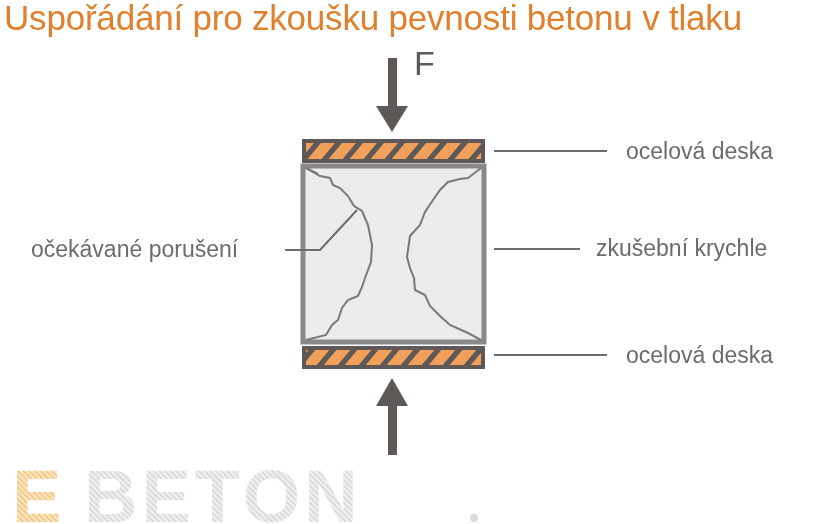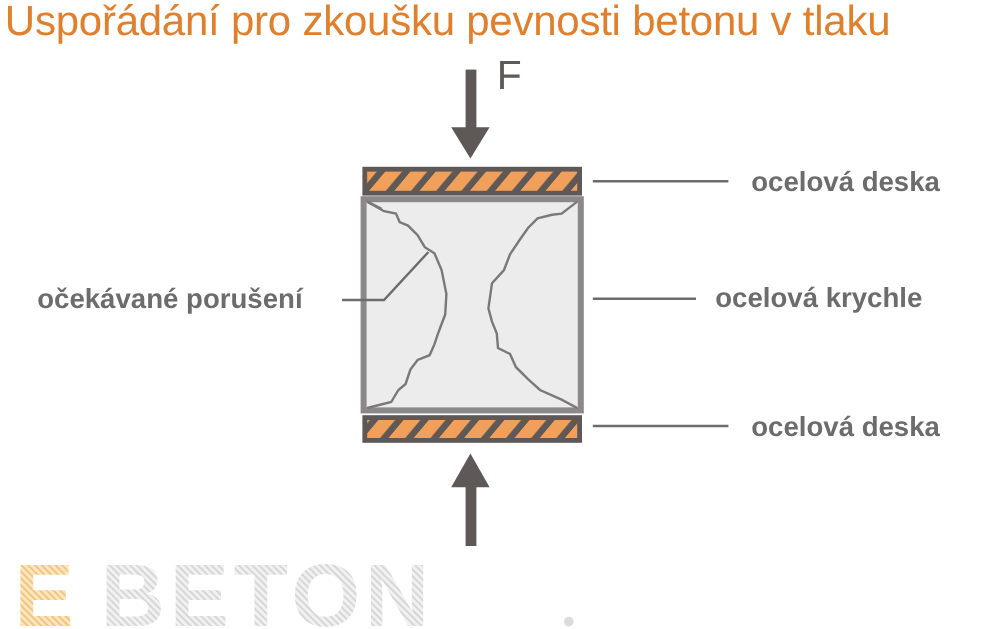--- a/index.html
+++ b/index.html
@@ -1,18 +1,18 @@
 <!DOCTYPE html>
 <html><head>
 <meta charset="utf-8">
 <style>
   html,body{margin:0;padding:0;background:#fff;}
   body{width:833px;height:524px;position:relative;overflow:hidden;font-family:"Liberation Sans",sans-serif;}
   .title{position:absolute;left:4px;top:-2px;font-size:35px;color:#e07f2c;white-space:nowrap;letter-spacing:-0.2px;}
-  .label{position:absolute;font-size:23px;color:#6d6c6c;white-space:nowrap;font-weight:bold;}
+  .label{position:absolute;font-size:23px;color:#6d6c6c;white-space:nowrap;}
   .flabel{position:absolute;font-size:34px;color:#5f5a58;}
   svg{position:absolute;left:0;top:0;}
   .logo{position:absolute;left:0;top:460px;}
 </style>
 </head>
 <body>
 
 <div class="title">Uspořádání pro zkoušku pevnosti betonu v tlaku</div>
 
 <svg width="833" height="524" viewBox="0 0 833 524">
@@ -55,21 +55,21 @@
 
   <line x1="494" y1="151" x2="607" y2="151" stroke="#6d6c6c" stroke-width="2"></line>
   <line x1="494" y1="249" x2="580" y2="249" stroke="#6d6c6c" stroke-width="2"></line>
   <line x1="494" y1="355" x2="607" y2="355" stroke="#6d6c6c" stroke-width="2"></line>
   <polyline points="285,250 320,250 357,210" fill="none" stroke="#6d6c6c" stroke-width="2"></polyline>
 </svg>
 
 <div class="flabel" style="left:414px;top:44px;">F</div>
 
 <div class="label" style="left:626px;top:138px;">ocelová deska</div>
-<div class="label" style="left:596px;top:235px;">ocelová krychle</div>
+<div class="label" style="left:596px;top:235px;">zkušební krychle</div>
 <div class="label" style="left:626px;top:342px;">ocelová deska</div>
 <div class="label" style="left:31px;top:236px;">očekávané porušení</div>
 
 <svg class="logo" width="500" height="64" viewBox="0 0 500 64">
   <defs>
     <pattern id="hatchO" patternUnits="userSpaceOnUse" width="4" height="4" patternTransform="rotate(-45)">
       <rect width="4" height="4" fill="#fbe6c2"></rect>
       <rect width="1.6" height="4" fill="#f3c47c"></rect>
     </pattern>
     <pattern id="hatchG" patternUnits="userSpaceOnUse" width="4" height="4" patternTransform="rotate(-45)">

